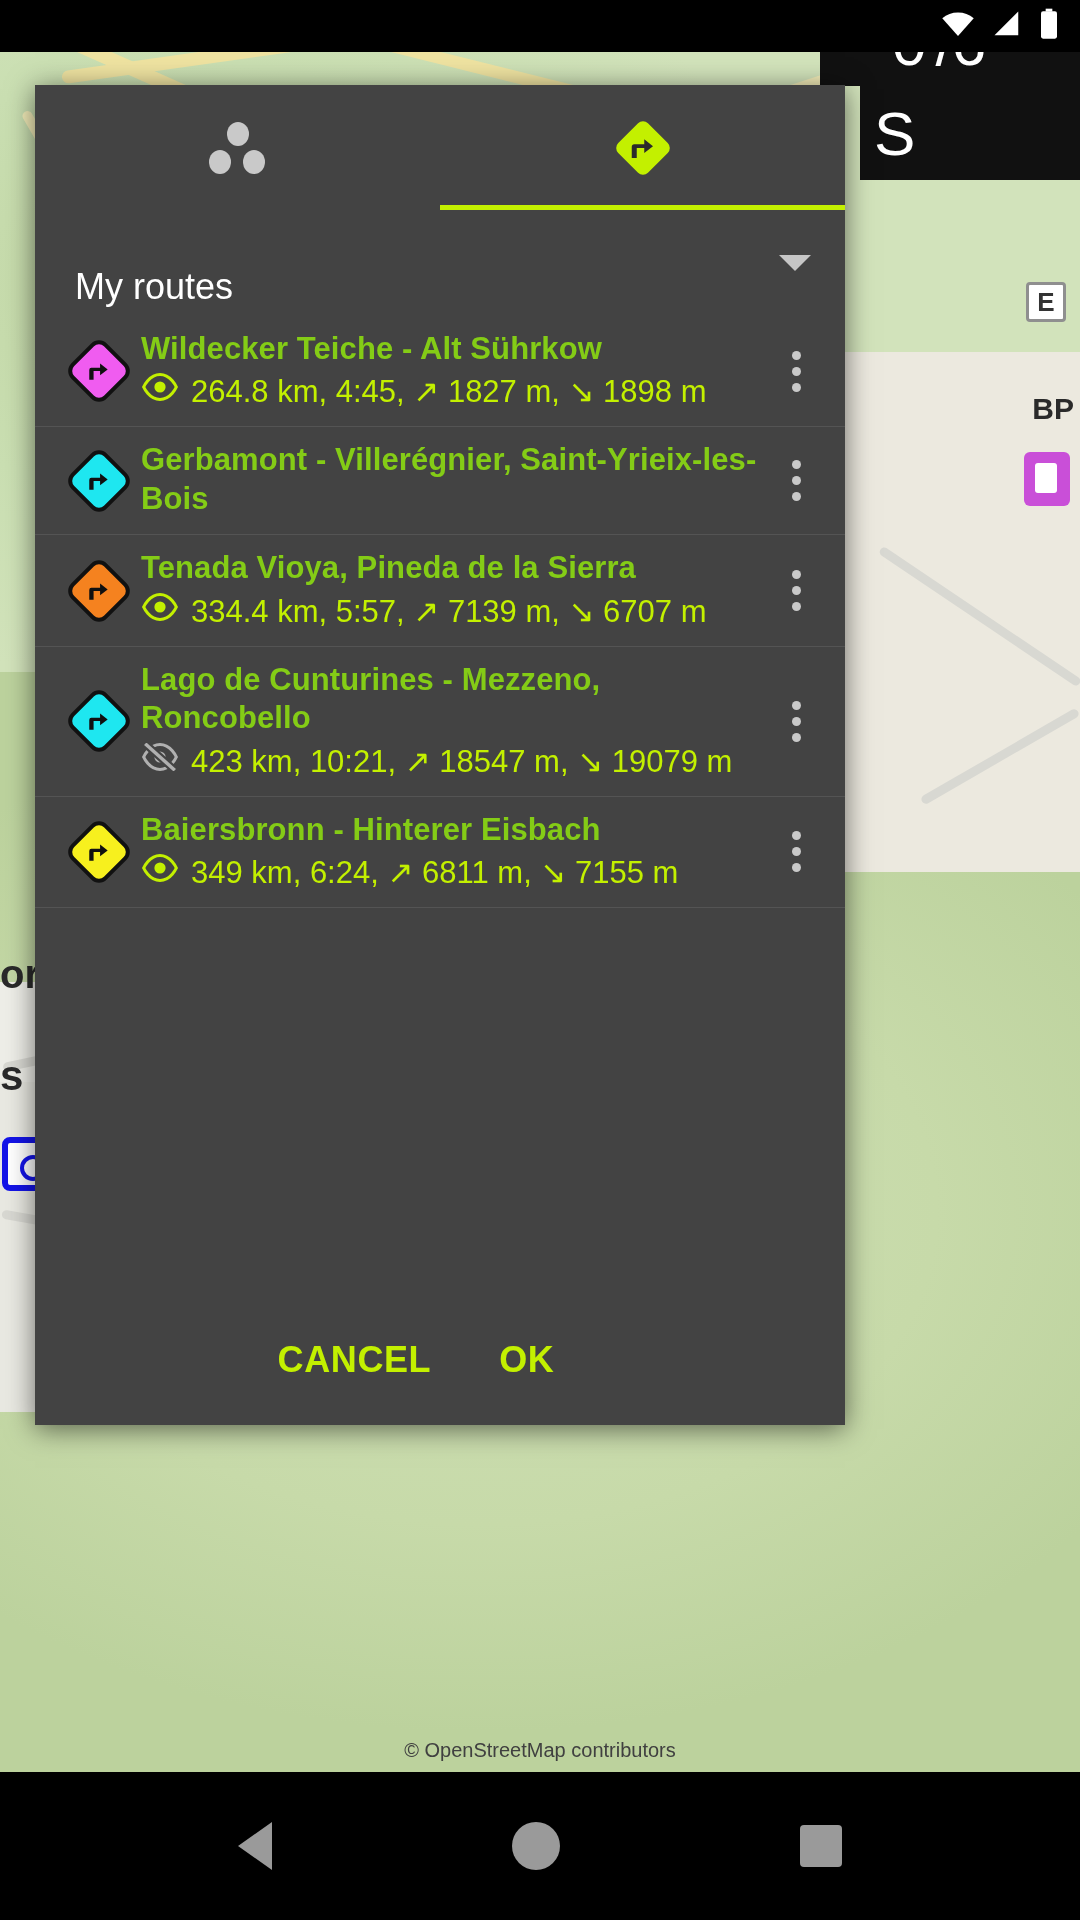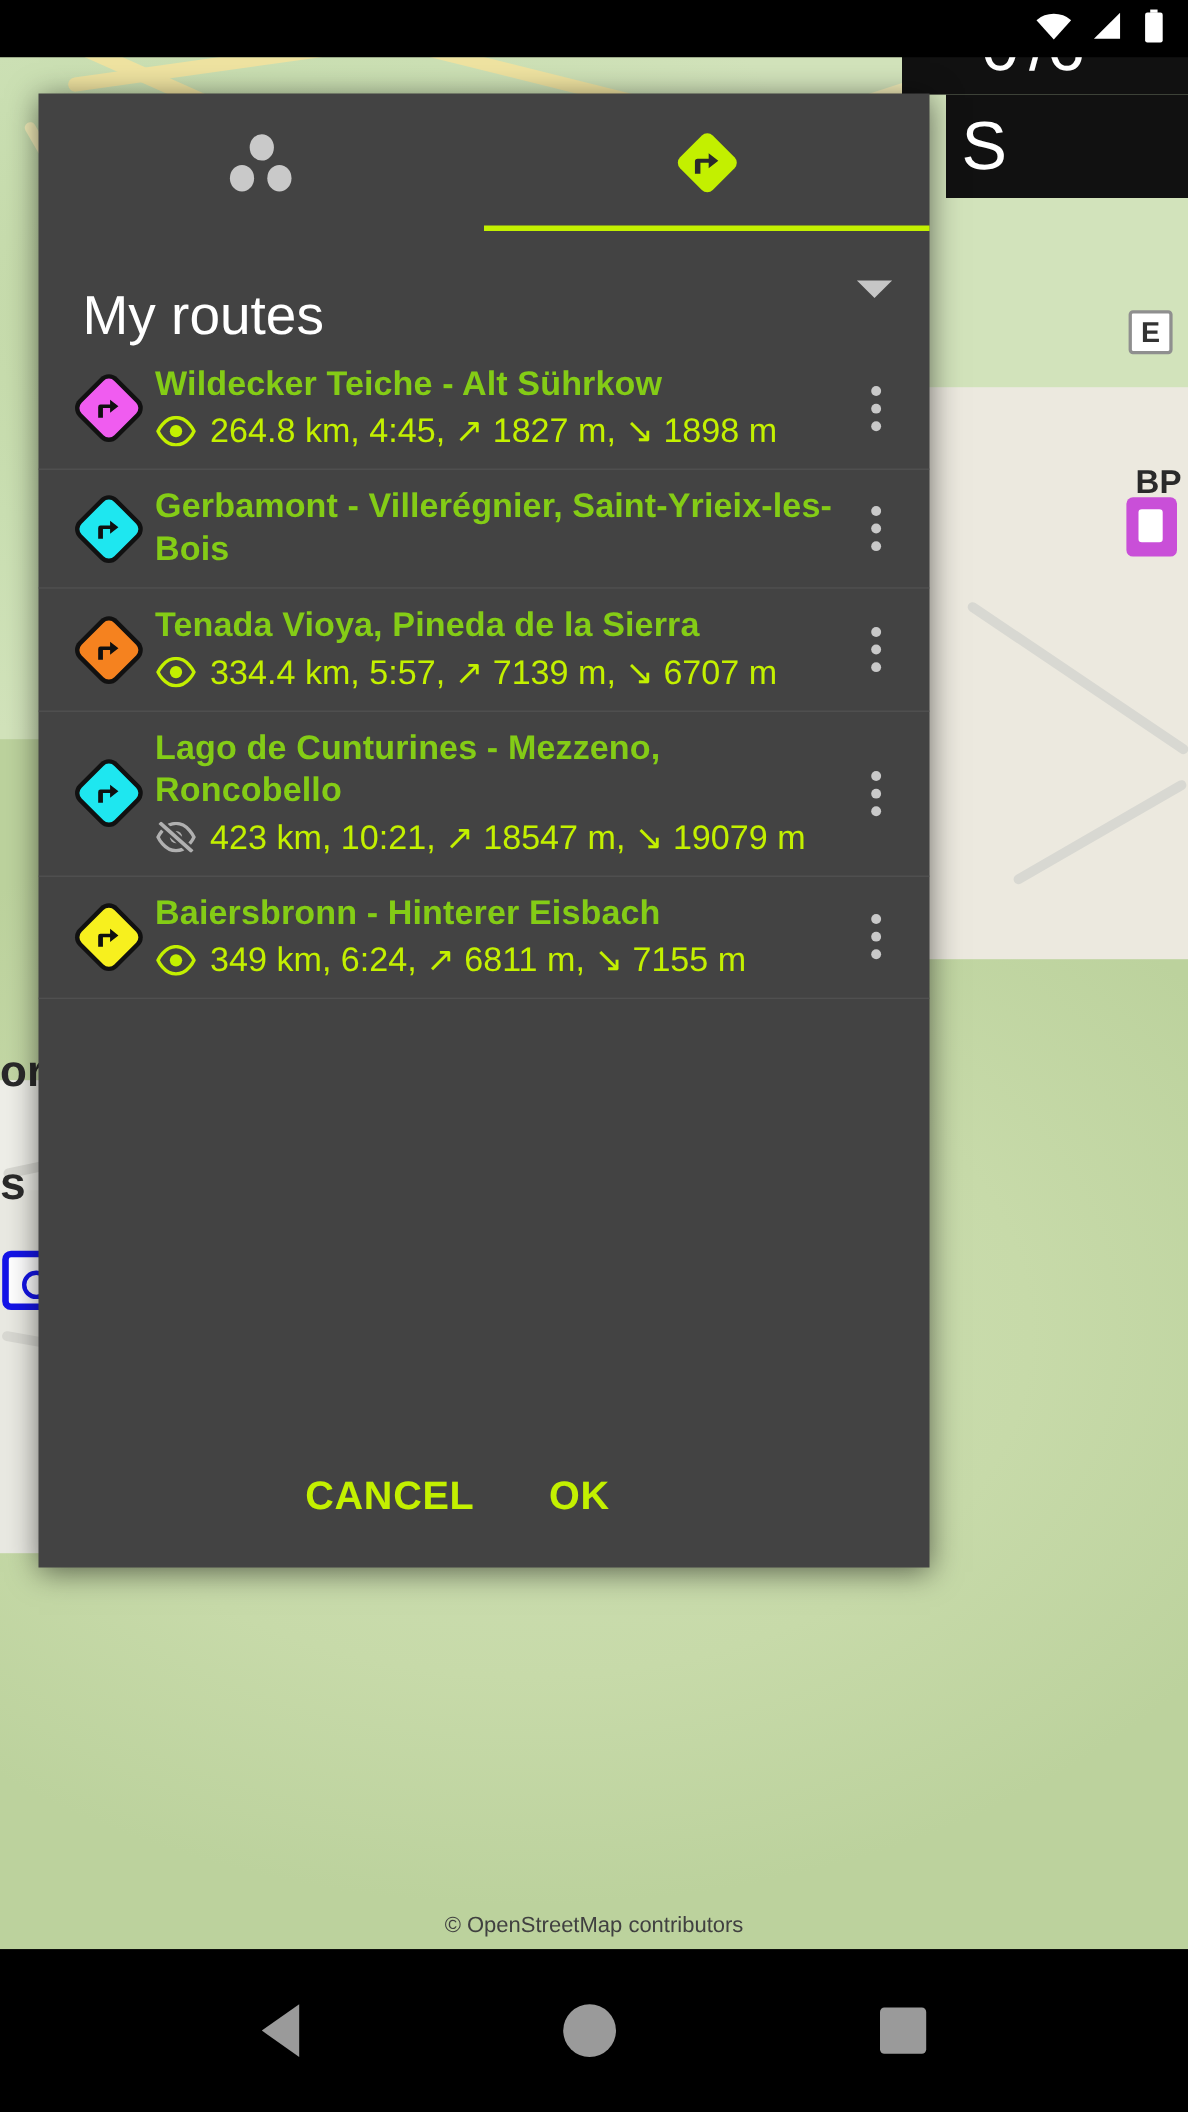--- a/index.html
+++ b/index.html
@@ -146,42 +146,42 @@
     position:absolute; left:50%; top:50%; width:42px; height:42px;
     margin:-21px 0 0 -21px; transform:rotate(45deg); border-radius:7px;
   }
   .diamond svg { position:relative; z-index:2; }
 
   
   #group-header {
     height:106px; display:flex; align-items:center;
     padding: 0 34px 0 40px; cursor:pointer;
   }
-  #group-header .title { color:#ffffff; font-size:50px; flex:1; font-weight:400;margin-top:48px; }
+  #group-header .title { color:#ffffff; font-size:36px; flex:1; font-weight:400;margin-top:48px; }
   .caret {
     width:0; height:0; border-left:16px solid transparent;
     border-right:16px solid transparent; border-top:16px solid #c6c6c6;
   }
 
   
   #routes { flex: 0 0 auto; }
   .route-row {
     display:flex; align-items:center; padding: 0 18px 0 22px;
     border-bottom:1px solid #545454; min-height:100px; cursor:pointer;
   }
   .route-icon-wrap {
     width:84px; flex:0 0 84px; display:flex; align-items:center; justify-content:center;
   }
   .route-body { flex:1; padding: 14px 0 16px 0; }
   .route-name {
     color:#84cc16; font-size:31px; font-weight:700; line-height:1.24;
     letter-spacing:.1px;
   }
   .route-stats {
-    display:flex; align-items:center; gap:12px; margin-top:5px;
+    display:flex; align-items:flex-start; gap:12px; margin-top:5px;
   }
   .route-stats .txt { color:#c3f000; font-size:31px; font-weight:400; white-space:nowrap;}
   .overflow-btn {
     width:62px; flex:0 0 62px; height:100px; display:flex; flex-direction:column;
     align-items:center; justify-content:center; gap:7px; cursor:pointer;
   }
   .overflow-btn span {
     display:block; width:9px; height:9px; border-radius:50%; background:#c9c9c9;
   }
 
@@ -229,21 +229,21 @@
     <div class="road" style="left:-10px; top:0px; width:240px; height:14px; transform:rotate(24deg);"></div>
     <div class="road" style="left:60px; top:-10px; width:420px; height:13px; transform:rotate(-8deg);"></div>
     <div class="road" style="left:330px; top:10px; width:300px; height:12px; transform:rotate(14deg);"></div>
     <div class="road thin" style="left:-30px; top:150px; width:220px; height:10px; transform:rotate(60deg);"></div>
     <div class="road thin" style="left:640px; top:40px; width:260px; height:11px; transform:rotate(-18deg);"></div>
     <div class="grayroad" style="left:0px; top:980px; width:300px; height:9px; transform:rotate(-12deg);"></div>
     <div class="grayroad" style="left:0px; top:1180px; width:260px; height:9px; transform:rotate(10deg);"></div>
     <div class="grayroad" style="right:-20px; top:560px; width:240px; height:9px; transform:rotate(34deg);"></div>
     <div class="grayroad" style="right:-10px; top:700px; width:180px; height:9px; transform:rotate(-30deg);"></div>
 
-    <div class="mapglyph" style="right:6px; top:370px; font-size:30px;">BP</div>
+    <div class="mapglyph" style="right:6px; top:340px; font-size:30px;">BP</div>
     <div class="mapglyph" style="left:0px; top:900px; font-size:40px;">or</div>
     <div class="mapglyph" style="left:0px; top:1000px; font-size:42px;">s E</div>
     <div class="poi-e">E</div>
     <div class="fuel"></div>
     <div class="bluesq"></div>
 
     <div id="attribution">© OpenStreetMap contributors</div>
   </div>
 
   <div id="speed-widget">

